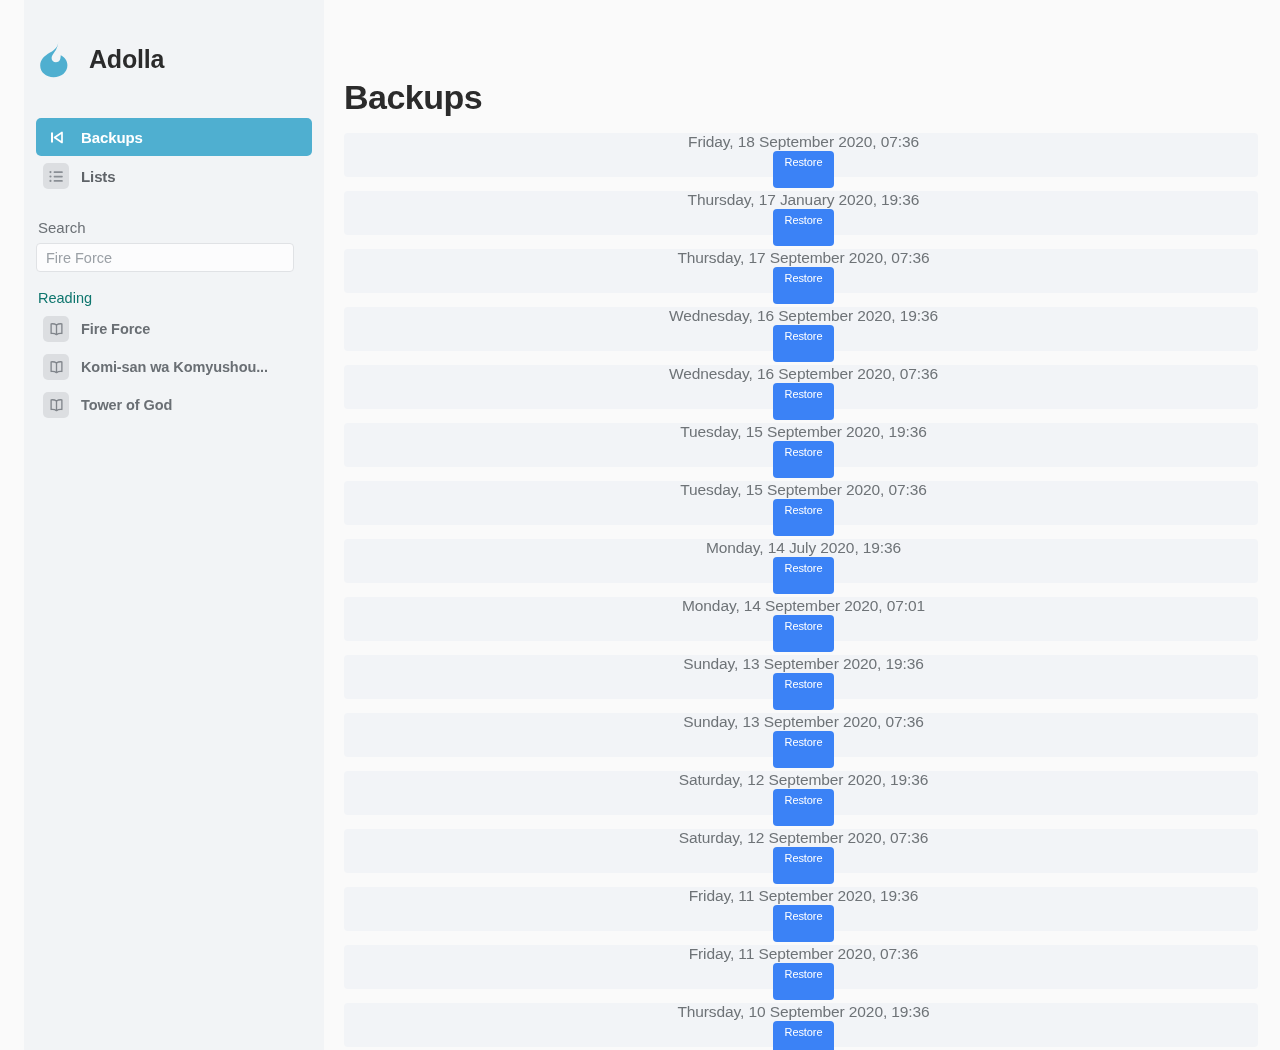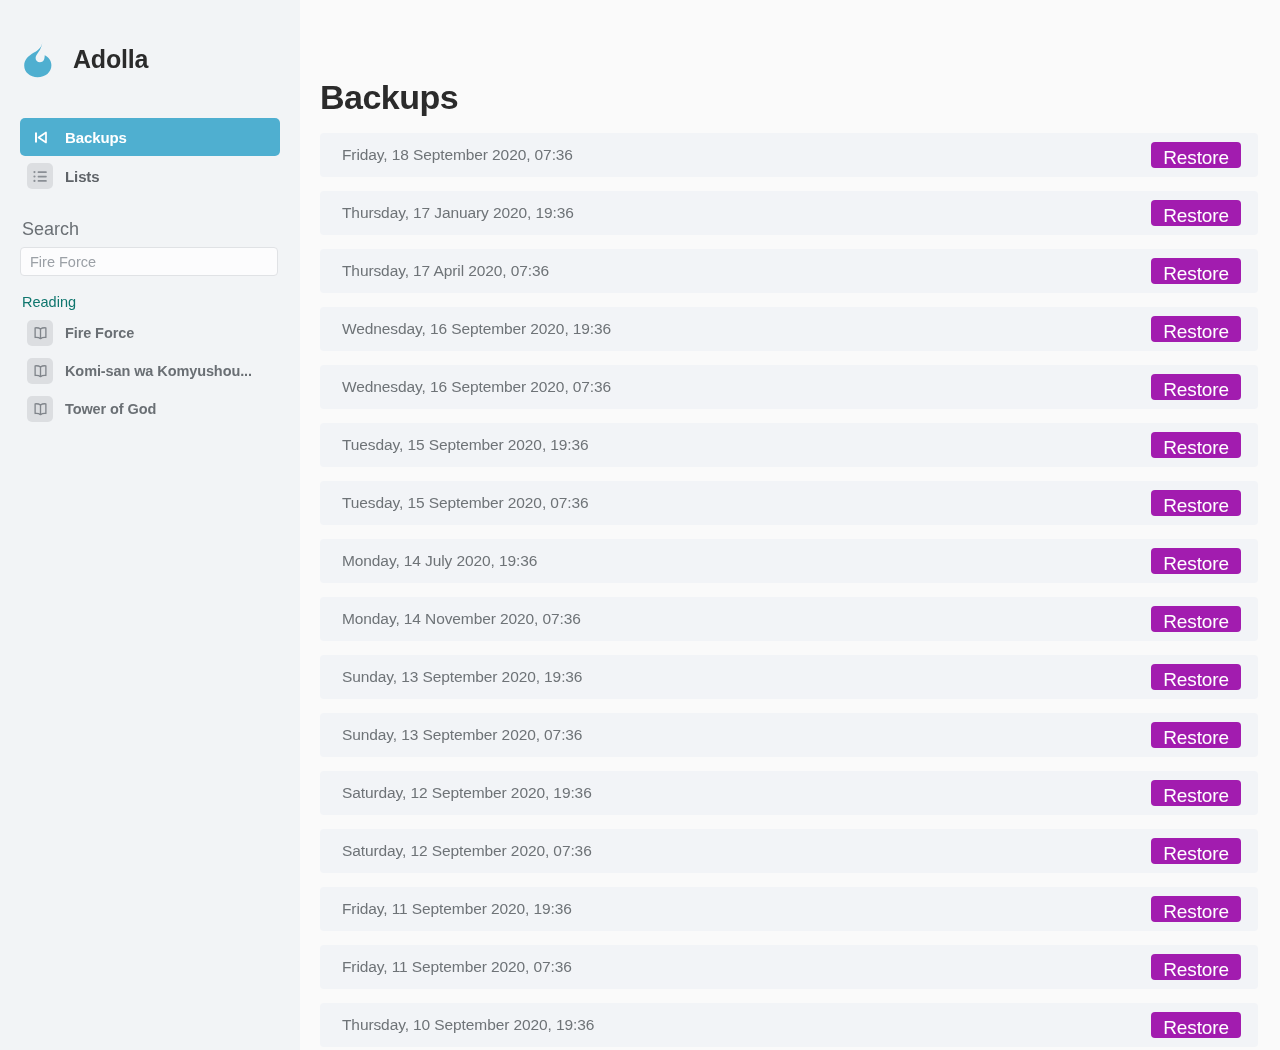--- a/index.html
+++ b/index.html
@@ -20,22 +20,23 @@
     width: 1280px;
     height: 1050px;
   }
 
   
   .sidebar {
     width: 300px;
     min-width: 300px;
     height: 1050px;
     background: #f2f4f6;
-    padding: 0 20px;
+    padding: 0 12px;
     overflow: hidden;
+    margin-left: 24px;
   }
 
   .brand {
     display: flex;
     align-items: center;
     gap: 17px;
     height: 118px;
     padding-left: 2px;
   }
   .brand-mark {
@@ -78,21 +79,21 @@
 
   .nav-label {
     font-size: 15px;
     font-weight: bold;
     color: #5f6368;
     letter-spacing: -0.1px;
   }
   .nav-item.active .nav-label { color: #ffffff; }
 
   .section-label {
-    font-size: 18px;
+    font-size: 15px;
     color: #6b7075;
     margin: 17px 0 7px 2px;
   }
 
   .search-input {
     width: 258px;
     height: 29px;
     border: 1px solid #e0e2e5;
     border-radius: 4px;
     background: #fcfcfd;
@@ -163,36 +164,37 @@
 
   .backup-row {
     display: flex;
     align-items: center;
     justify-content: space-between;
     background: #f2f4f7;
     border-radius: 4px;
     height: 44px;
     margin-bottom: 14px;
     padding: 0 17px 0 22px;
+    flex-direction: column;
   }
 
   .backup-date {
     font-size: 15.5px;
     color: #6e7377;
     letter-spacing: -0.1px;
   }
 
   .restore-btn {
-    background: #a21caf;
+    background: #3b82f6;
     color: #ffffff;
     border: none;
     border-radius: 4px;
-    font-size: 19px;
+    font-size: 11px;
     font-family: "Liberation Sans", sans-serif;
-    padding: 6px 12px 1px 12px;
+    padding: 6px 12px 20px 12px;
     cursor: pointer;
     line-height: 1;
     letter-spacing: -0.1px;
   }
 </style>
 </head>
 <body>
 
 <div class="app">
 
@@ -280,21 +282,21 @@
     <div class="backup-list" id="backup-list">
         <div class="backup-row">
           <span class="backup-date">Friday, 18 September 2020, 07:36</span>
           <button class="restore-btn">Restore</button>
         </div>
         <div class="backup-row">
           <span class="backup-date">Thursday, 17 January 2020, 19:36</span>
           <button class="restore-btn">Restore</button>
         </div>
         <div class="backup-row">
-          <span class="backup-date">Thursday, 17 April 2020, 07:36</span>
+          <span class="backup-date">Thursday, 17 September 2020, 07:36</span>
           <button class="restore-btn">Restore</button>
         </div>
         <div class="backup-row">
           <span class="backup-date">Wednesday, 16 September 2020, 19:36</span>
           <button class="restore-btn">Restore</button>
         </div>
         <div class="backup-row">
           <span class="backup-date">Wednesday, 16 September 2020, 07:36</span>
           <button class="restore-btn">Restore</button>
         </div>
@@ -304,21 +306,21 @@
         </div>
         <div class="backup-row">
           <span class="backup-date">Tuesday, 15 September 2020, 07:36</span>
           <button class="restore-btn">Restore</button>
         </div>
         <div class="backup-row">
           <span class="backup-date">Monday, 14 July 2020, 19:36</span>
           <button class="restore-btn">Restore</button>
         </div>
         <div class="backup-row">
-          <span class="backup-date">Monday, 14 November 2020, 07:36</span>
+          <span class="backup-date">Monday, 14 September 2020, 07:01</span>
           <button class="restore-btn">Restore</button>
         </div>
         <div class="backup-row">
           <span class="backup-date">Sunday, 13 September 2020, 19:36</span>
           <button class="restore-btn">Restore</button>
         </div>
         <div class="backup-row">
           <span class="backup-date">Sunday, 13 September 2020, 07:36</span>
           <button class="restore-btn">Restore</button>
         </div>

